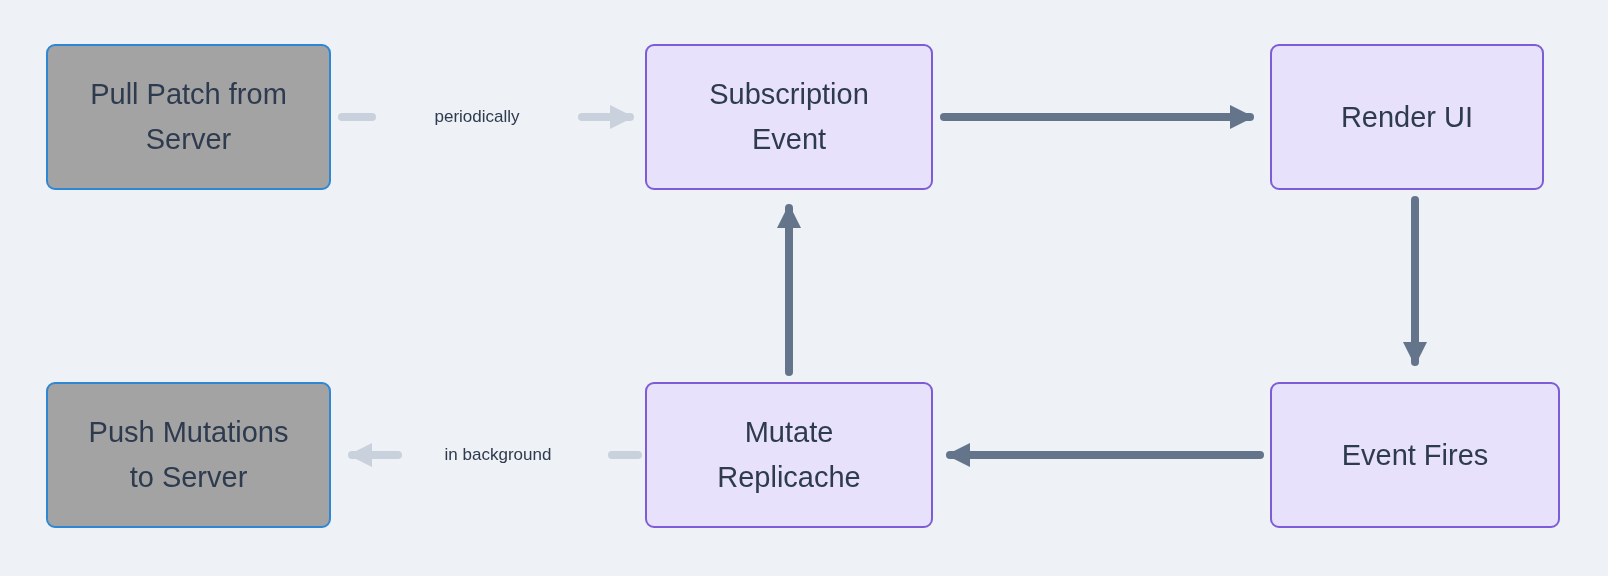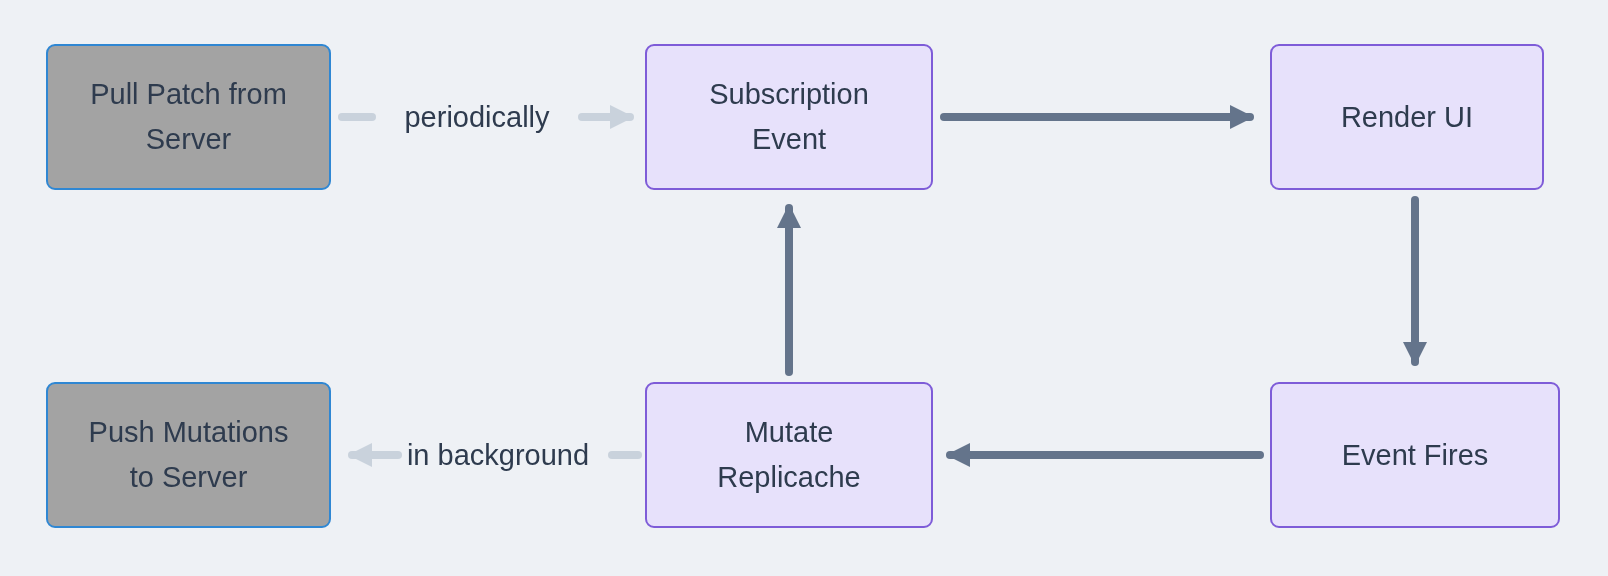--- a/index.html
+++ b/index.html
@@ -39,21 +39,21 @@
     border-color: #7e5cd8;
   }
   .node-label {
     white-space: pre-line;
     line-height: 1.55;
     padding: 0 14px;
   }
   .edge-label {
     position: absolute;
     transform: translate(-50%, -50%);
-    font-size: 29px;
+    font-size: 17px;
     color: #2e3b4e;
     white-space: nowrap;
   }
   .edge-dark { stroke: #64748b; stroke-width: 8; stroke-linecap: round; }
   .edge-light { stroke: #c9d2dc; stroke-width: 8; stroke-linecap: round; }
 </style>
 </head>
 <body>
 
 <div class="canvas">

